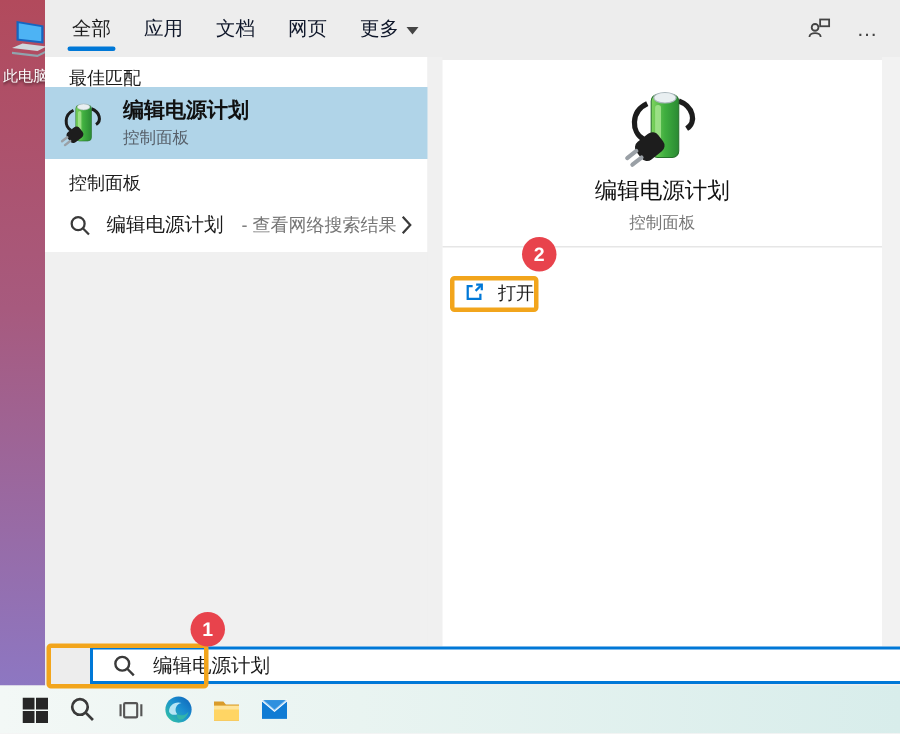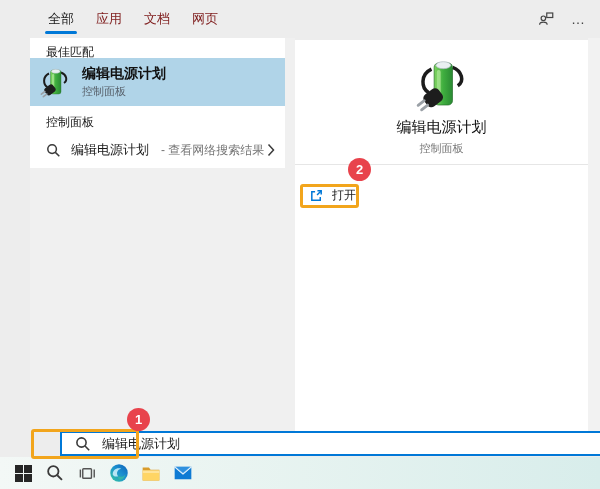--- a/index.html
+++ b/index.html
@@ -11,21 +11,21 @@
   .desktop { position:absolute; left:0; top:0; width:30px; height:457px;
     background:linear-gradient(180deg,#b24a5c 0%,#a75a7e 45%,#8d77c2 100%); }
   .pc-icon { position:absolute; left:5px; top:12px; width:26px; height:30px; }
   .pc-label { position:absolute; left:2px; top:44px; width:28px; overflow:hidden;
     color:#fff; font-size:10px; white-space:nowrap; text-shadow:0 1px 2px rgba(0,0,0,.6); }
 
   
   .flyout { position:absolute; left:30px; top:0; width:512px; height:457px; background:#ededed; }
   .tabbar { position:absolute; left:0; top:0; width:570px; height:38px;
     display:flex; align-items:center; padding-left:18px; gap:22px; background:#ededed; }
-  .tab { position:relative; font-size:13px; color:#7f1d1d; height:100%;
+  .tab { position:relative; font-size:13px; color:#0f172a; height:100%;
     display:flex; align-items:center; gap:5px; cursor:default; }
   .tab.active { color:#1a1a1a; }
   .tab.active::after { content:""; position:absolute; left:-3px; right:-3px; bottom:4px;
     height:3px; background:#0078d7; border-radius:2px; }
   .caret { width:0; height:0; border-left:4px solid transparent; border-right:4px solid transparent;
     border-top:5px solid #454545; margin-top:2px; }
   .tab-icons { margin-left:auto; margin-right:14px; display:flex; align-items:center; gap:16px; }
   .ellipsis { font-size:14px; color:#444; letter-spacing:1px; line-height:10px; }
 
   .left-white { position:absolute; left:0; top:38px; width:255px; height:130px; background:#fff; }
@@ -48,21 +48,21 @@
   .web-hint { font-size:12px; color:#757575; margin-left:2px; }
   .web-chevron { position:absolute; right:10px; top:9px; }
 
   .preview { position:absolute; left:265px; top:40px; width:293px; height:391px; background:#fff; }
   .pv-icon { position:absolute; left:119px; top:16px; width:56px; height:56px; }
   .pv-title { position:absolute; left:0; top:78px; width:100%; text-align:center;
     font-size:15px; color:#111; }
   .pv-sub { position:absolute; left:0; top:101px; width:100%; text-align:center;
     font-size:11px; color:#767676; }
   .pv-divider { position:absolute; left:0; top:124px; width:100%; height:1px; background:#e6e6e6; }
-  .open-row { position:absolute; left:14px; top:147px; display:flex; align-items:center; gap:8px;
+  .open-row { position:absolute; left:14px; top:147px; display:flex; align-items:flex-start; gap:8px;
     cursor:default; }
   .open-label { font-size:12px; color:#1a1a1a; }
 
   .searchbox { position:absolute; left:30px; top:431px; width:568px; height:25px; background:#fff;
     border:2px solid #0078d7; display:flex; align-items:center; padding-left:13px; gap:11px; }
   .search-value { font-size:13px; color:#1a1a1a; }
 
   .taskbar { position:absolute; left:0; top:457px; width:600px; height:32px;
     background:linear-gradient(90deg,#f3f8f6 0%,#e9f4f1 40%,#d8edeb 100%);
     display:flex; align-items:center; padding-left:7px; }
@@ -109,35 +109,48 @@
     </g>
     <g id="magnifier" fill="none" stroke="#3a3a3a" stroke-width="1.6">
       <circle cx="6.5" cy="6.5" r="4.6"></circle>
         <path d="M10 10 L14.2 14.2"></path>
     </g>
   </defs>
 </svg>
 
 <div class="stage">
 
+  <div class="desktop">
+    <svg class="pc-icon" viewBox="0 0 26 30">
+      <path d="M6 2 L24 5 L24 17 L6 15 Z" fill="#1565c0"></path>
+      <path d="M7.5 3.5 L22.5 6 L22.5 15.5 L7.5 13.8 Z" fill="#4db3f4"></path>
+      <path d="M3 20 L20 22 L26 19 L10 17 Z" fill="#cfd8dc"></path>
+      <path d="M3 22.5 L20 24.5 L26 21.5 L26 23 L20 26 L3 24 Z" fill="#90a4ae"></path>
+    </svg>
+    <div class="pc-label">此电脑</div>
+  </div>
 
   <div class="flyout">
 
     <div class="tabbar">
       <div class="tab active">
         <span>全部</span>
       </div>
       <div class="tab">
         <span>应用</span>
       </div>
       <div class="tab">
         <span>文档</span>
       </div>
       <div class="tab">
         <span>网页</span>
+      </div>
+      <div class="tab">
+        <span>更多</span>
+        <span class="caret"></span>
       </div>
       <div class="tab-icons">
         <svg width="18" height="18" viewBox="0 0 24 24" fill="none" stroke="#444" stroke-width="1.6">
           <circle cx="8.5" cy="11" r="3"></circle>
           <path d="M3.5 19.5 c0-4.5 10-4.5 10 0"></path>
           <rect x="13" y="4" width="8" height="6"></rect>
         </svg>
         <span class="ellipsis">…</span>
       </div>
     </div>

